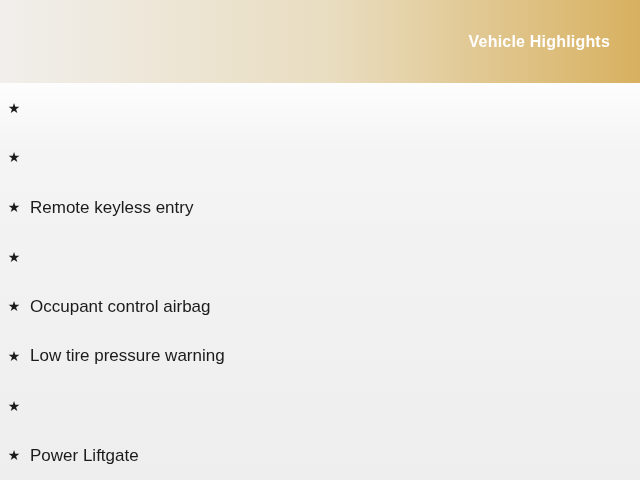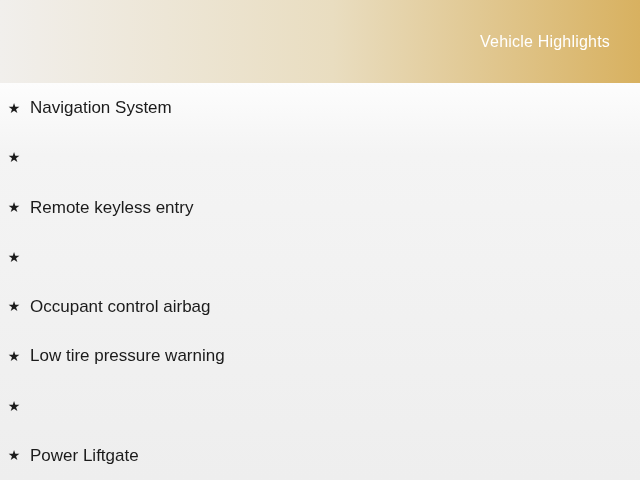--- a/index.html
+++ b/index.html
@@ -34,21 +34,21 @@
       var(--header-grad-mid) 52%,
       var(--header-grad-right) 100%);
     display: flex;
     align-items: center;
     justify-content: flex-end;
     padding-right: 30px;
   }
   .header-title {
     color: var(--header-title-color);
     font-size: 16px;
-    font-weight: normal;
+    font-weight: bold;
     letter-spacing: 0.2px;
   }
   .feature-list {
     flex: 1 1 auto;
     list-style: none;
     background: linear-gradient(to bottom,
       var(--body-top) 0%,
       var(--body-mid) 18%,
       var(--body-bottom) 100%);
     display: flex;
@@ -80,21 +80,20 @@
 
 <div class="panel">
 
   <div class="header">
     <span class="header-title">Vehicle Highlights</span>
   </div>
 
   <ul class="feature-list">
     <li class="feature-item">
       <span class="star">★</span>
-      <span class="feature-label">Navigation System</span>
     </li>
     <li class="feature-item">
       <span class="star">★</span>
     </li>
     <li class="feature-item">
       <span class="star">★</span>
       <span class="feature-label">Remote keyless entry</span>
     </li>
     <li class="feature-item">
       <span class="star">★</span>

